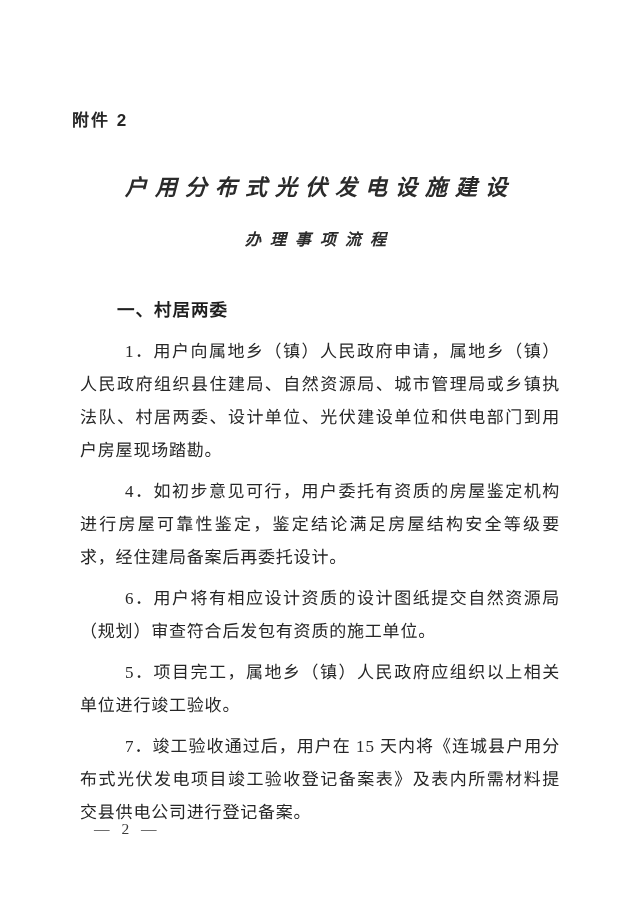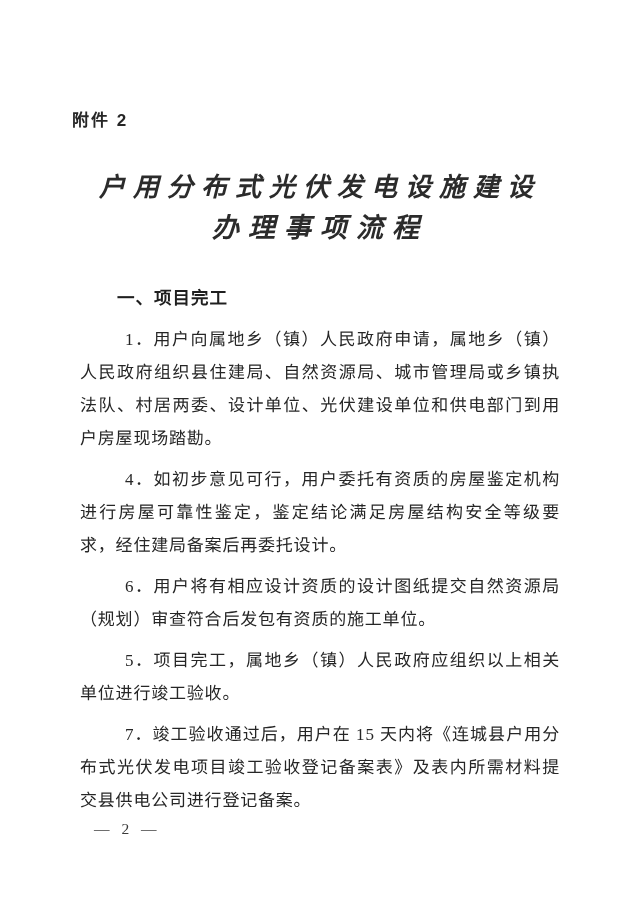--- a/index.html
+++ b/index.html
@@ -28,30 +28,30 @@
   }
   .doc-title {
     margin: 40px 0 0 0;
     text-align: center;
     font-weight: bold;
     font-style: italic;
     color: #2b2b2b;
   }
   .doc-title .title-line1 {
     display: block;
-    font-size: 26px;
+    font-size: 22px;
     letter-spacing: 8px;
     line-height: 34px;
   }
   .doc-title .title-line2 {
     display: block;
-    font-size: 27px;
+    font-size: 16px;
     letter-spacing: 9px;
     line-height: 34px;
-    margin-top: 6px;
+    margin-top: 18px;
   }
   .section-heading {
     margin: 37px 0 0 0;
     padding-left: 45px;
     font-family: "Liberation Sans", "DejaVu Sans", sans-serif;
     font-size: 17.5px;
     font-weight: bold;
     letter-spacing: 1px;
     line-height: 33px;
     color: #1f1f1f;
@@ -80,21 +80,21 @@
 
 <div class="page">
 
   <div class="attachment-label">附件 2</div>
 
   <h1 class="doc-title">
     <span class="title-line1">户用分布式光伏发电设施建设</span>
     <span class="title-line2">办理事项流程</span>
   </h1>
 
-  <h2 class="section-heading">一、项目完工</h2>
+  <h2 class="section-heading">一、村居两委</h2>
 
   <div class="body-text">
     <p>1．用户向属地乡（镇）人民政府申请，属地乡（镇）人民政府组织县住建局、自然资源局、城市管理局或乡镇执法队、村居两委、设计单位、光伏建设单位和供电部门到用户房屋现场踏勘。</p>
     <p>4．如初步意见可行，用户委托有资质的房屋鉴定机构进行房屋可靠性鉴定，鉴定结论满足房屋结构安全等级要求，经住建局备案后再委托设计。</p>
     <p>6．用户将有相应设计资质的设计图纸提交自然资源局（规划）审查符合后发包有资质的施工单位。</p>
     <p>5．项目完工，属地乡（镇）人民政府应组织以上相关单位进行竣工验收。</p>
     <p>7．竣工验收通过后，用户在 15 天内将《连城县户用分布式光伏发电项目竣工验收登记备案表》及表内所需材料提交县供电公司进行登记备案。</p>
   </div>
 
   <div class="page-footer">— 2 —</div>

